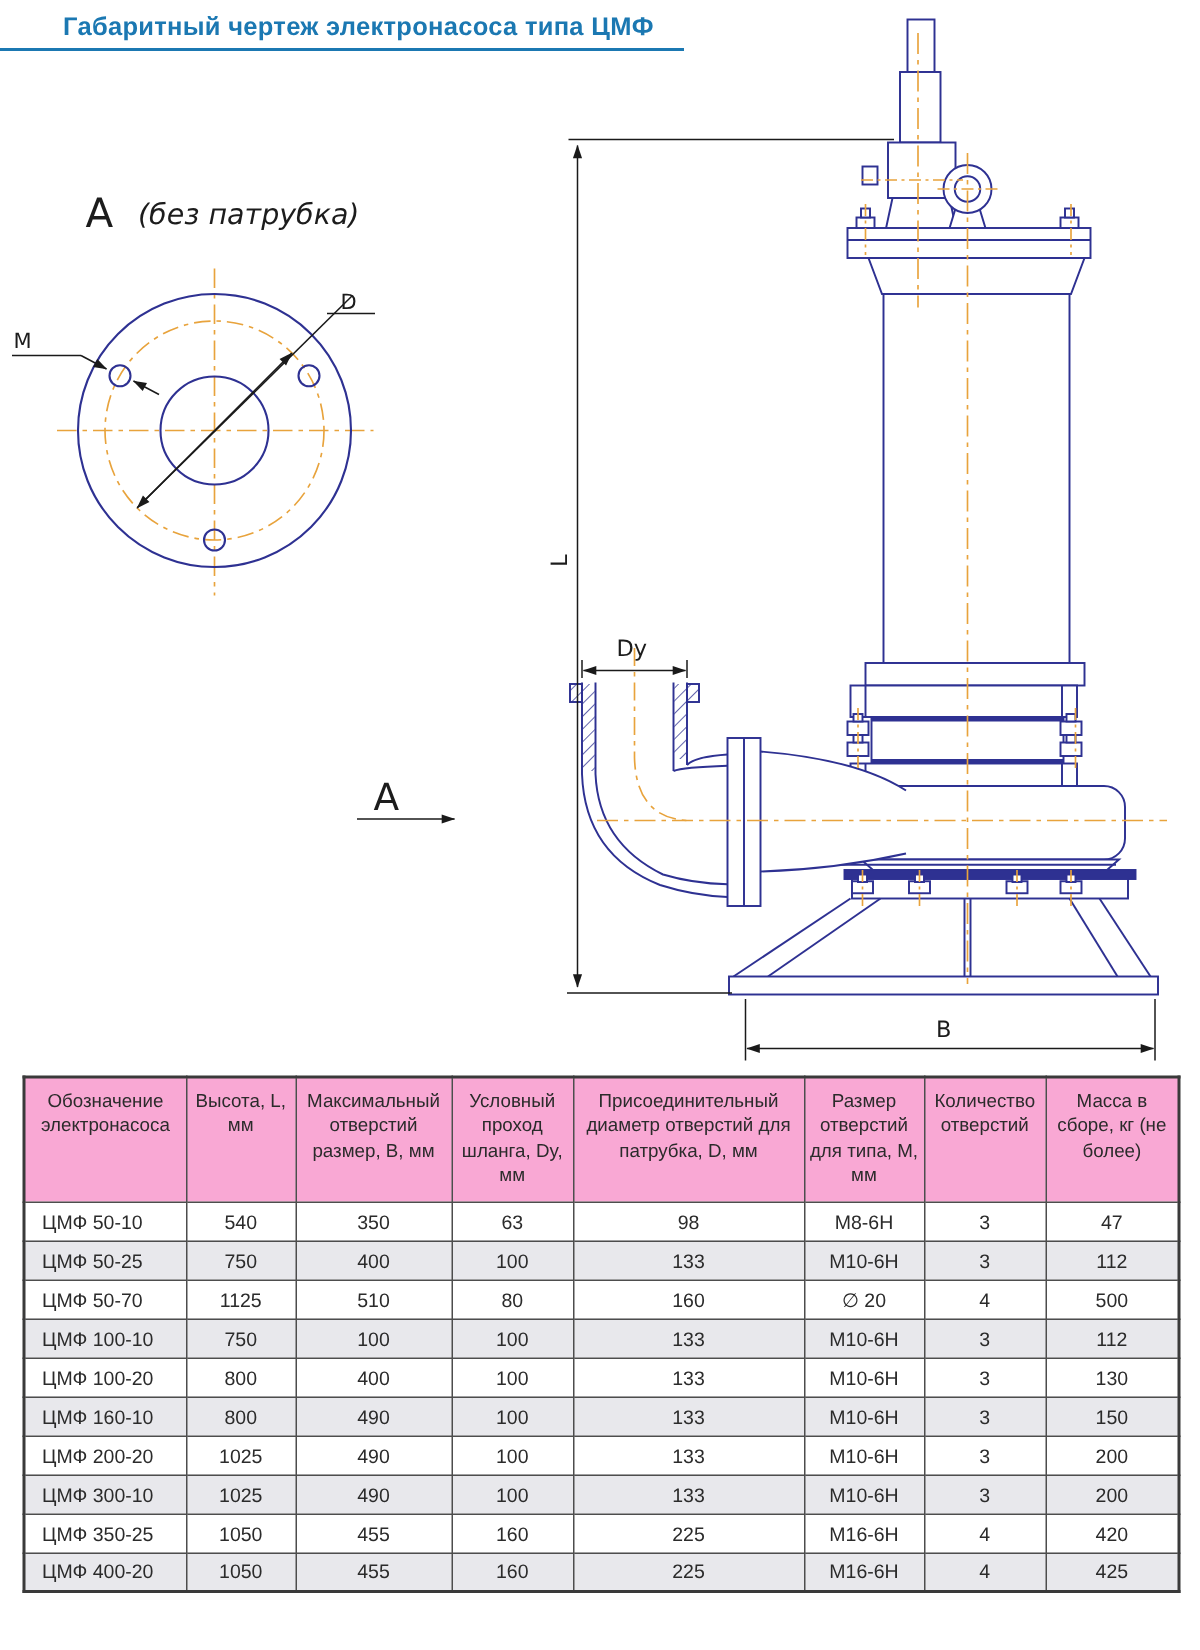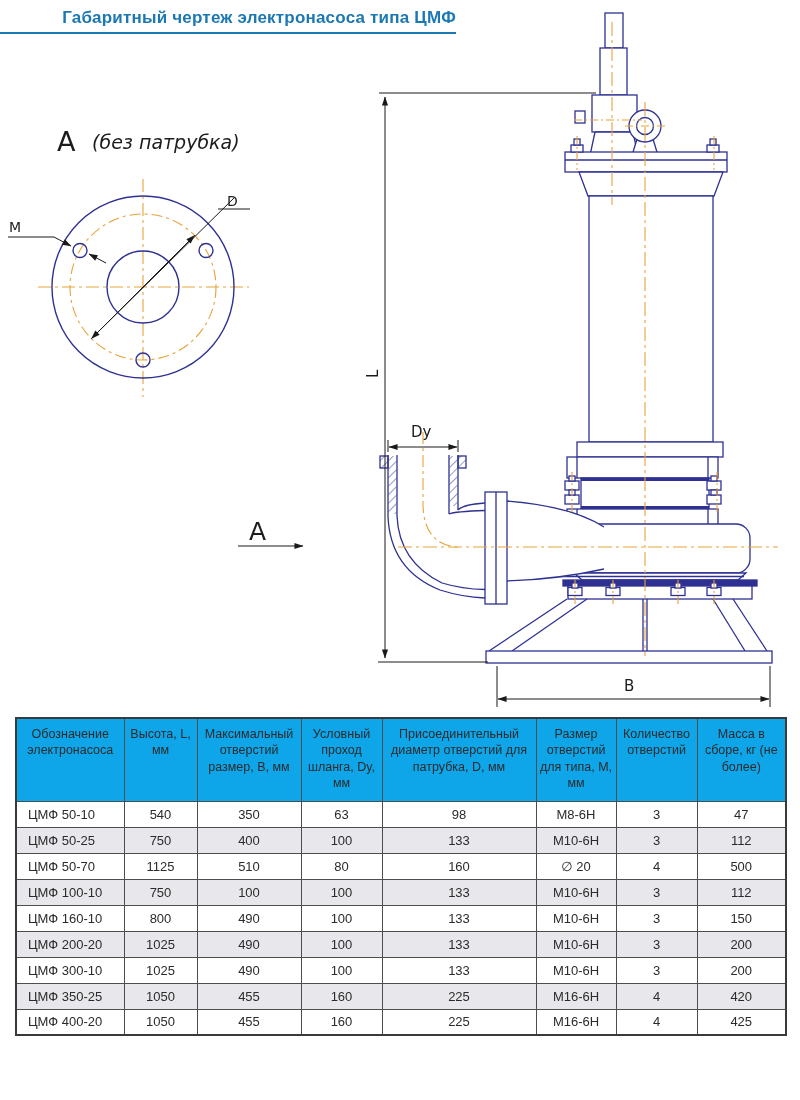--- a/index.html
+++ b/index.html
@@ -3,37 +3,37 @@
 <meta charset="utf-8">
 <style>
   html,body{margin:0;padding:0;}
   body{
     width:800px;height:1100px;position:relative;background:#ffffff;
     font-family:"Liberation Sans",sans-serif;overflow:hidden;
   }
   .title-bar{
     position:absolute;top:5px;left:0;width:456px;
     border-bottom:2px solid #1b78b2;
-    padding:3px 0 4px 42px;box-sizing:border-box;text-align:right;
+    padding:3px 0 4px 42px;box-sizing:border-box;
   }
   .title-bar .title{
     color:#1b78b2;font-size:17px;font-weight:700;letter-spacing:.2px;
     white-space:nowrap;
   }
   svg.drawing{position:absolute;top:0;left:0;}
   .tech{fill:#1c1c1c;font-family:"DejaVu Sans",sans-serif;}
   .tech-it{fill:#1c1c1c;font-family:"DejaVu Sans",sans-serif;font-style:italic;}
 
   .spec-wrap{position:absolute;top:717px;left:15px;width:770px;}
   table.spec{
     border-collapse:collapse;table-layout:fixed;width:770px;
     border:2px solid #3a3a3a;color:#2b2b2b;
   }
   table.spec th{
-    background:#0ea5e9;font-weight:400;font-size:12.5px;line-height:1.3;
+    background:#f9a8d4;font-weight:400;font-size:12.5px;line-height:1.3;
     border:1px solid #4d4d4d;vertical-align:top;padding:7px 2px 4px 2px;
     height:83px;box-sizing:border-box;text-align:center;
   }
   table.spec td{
     font-size:13px;border:1px solid #4d4d4d;height:26px;box-sizing:border-box;
     text-align:center;padding:1px 3px;
   }
   table.spec td:first-child{text-align:left;padding-left:11px;}
   table.spec tbody tr:nth-child(even){background:#e8e8ec;}
 </style>
@@ -291,20 +291,30 @@
           <td>ЦМФ 100-10</td>
           <td>750</td>
           <td>100</td>
           <td>100</td>
           <td>133</td>
           <td>М10-6Н</td>
           <td>3</td>
           <td>112</td>
         </tr>
         <tr>
+          <td>ЦМФ 100-20</td>
+          <td>800</td>
+          <td>400</td>
+          <td>100</td>
+          <td>133</td>
+          <td>М10-6Н</td>
+          <td>3</td>
+          <td>130</td>
+        </tr>
+        <tr>
           <td>ЦМФ 160-10</td>
           <td>800</td>
           <td>490</td>
           <td>100</td>
           <td>133</td>
           <td>М10-6Н</td>
           <td>3</td>
           <td>150</td>
         </tr>
         <tr>

